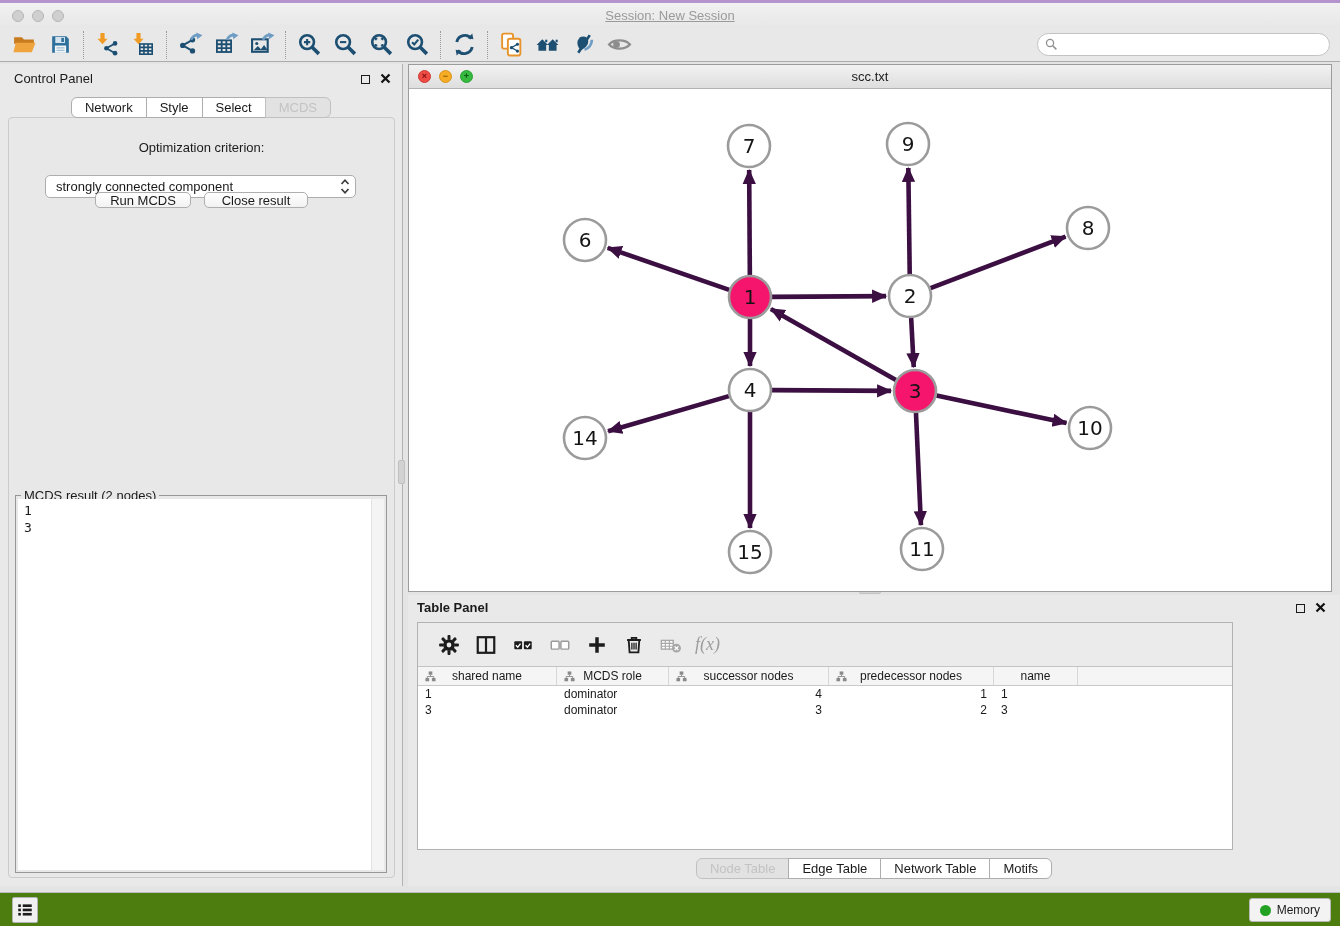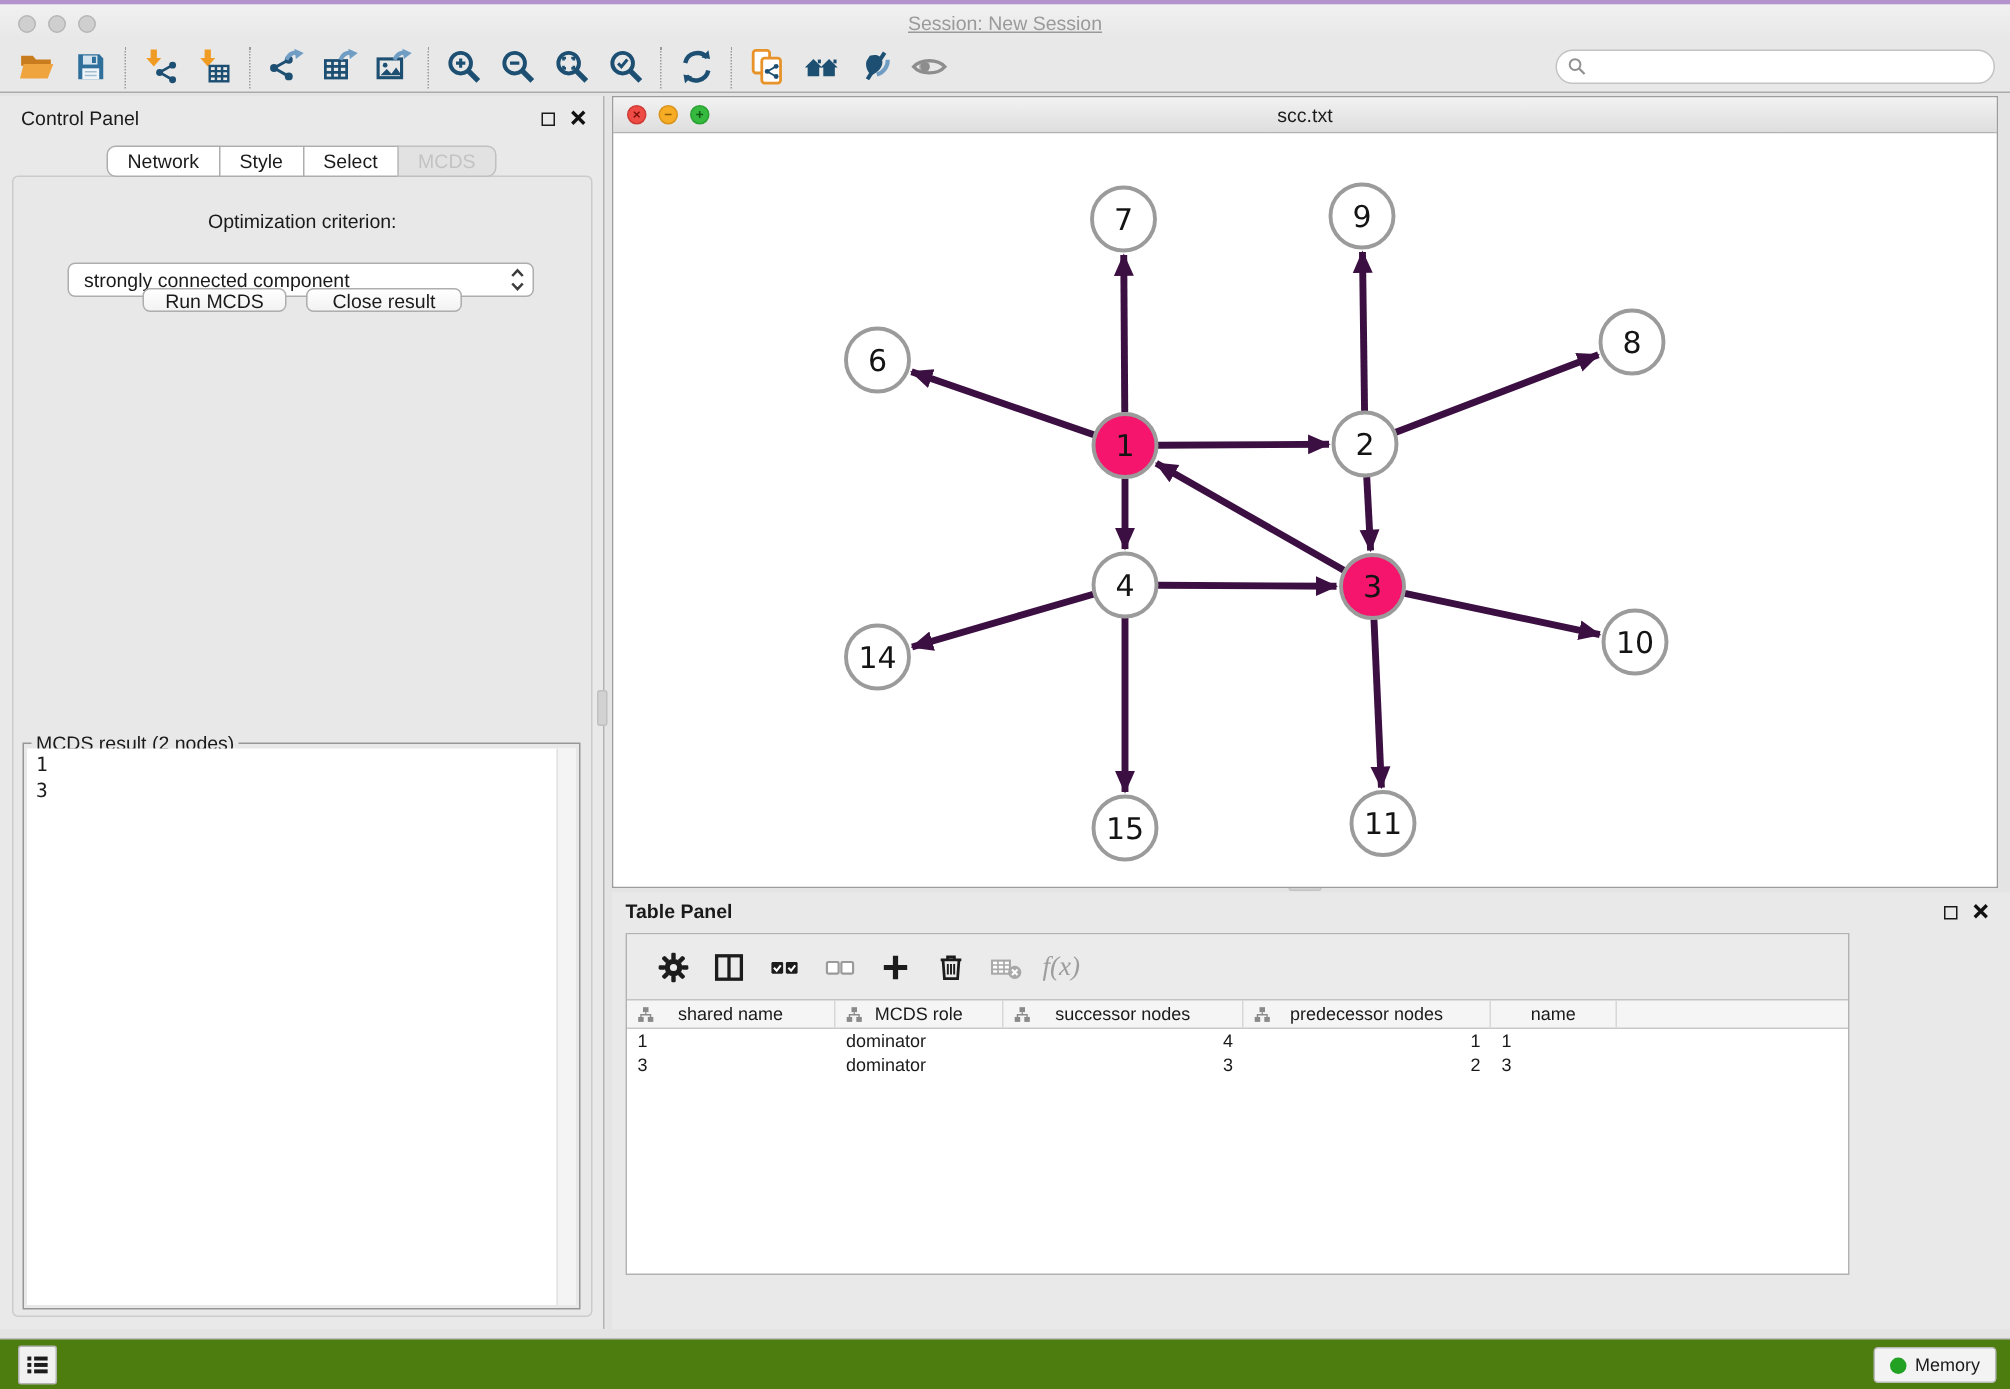--- a/index.html
+++ b/index.html
@@ -551,20 +551,26 @@
         </div>
         <div class="tr">
           <div class="td al" style="width: 139px;">3</div>
           <div class="td al" style="width: 112px;">dominator</div>
           <div class="td ar" style="width: 160px;">3</div>
           <div class="td ar" style="width: 165px;">2</div>
           <div class="td al" style="width: 84px;">3</div>
         </div>
       </div>
   </div>
+  <div class="abs tp-tabs">
+    <div class="tab selected">Node Table</div>
+    <div class="tab">Edge Table</div>
+    <div class="tab">Network Table</div>
+    <div class="tab">Motifs</div>
+  </div>
 </div>
 
 <div class="abs statusbar">
   <div class="abs sb-left-btn">
     <svg width="18" height="18" viewBox="0 0 24 24">
       <g fill="#1c1c1c">
         <rect x="3" y="4.5" width="3.5" height="3.5"></rect>
           <rect x="9" y="4.5" width="12" height="3.5"></rect>
         <rect x="3" y="10.2" width="3.5" height="3.5"></rect>
           <rect x="9" y="10.2" width="12" height="3.5"></rect>

